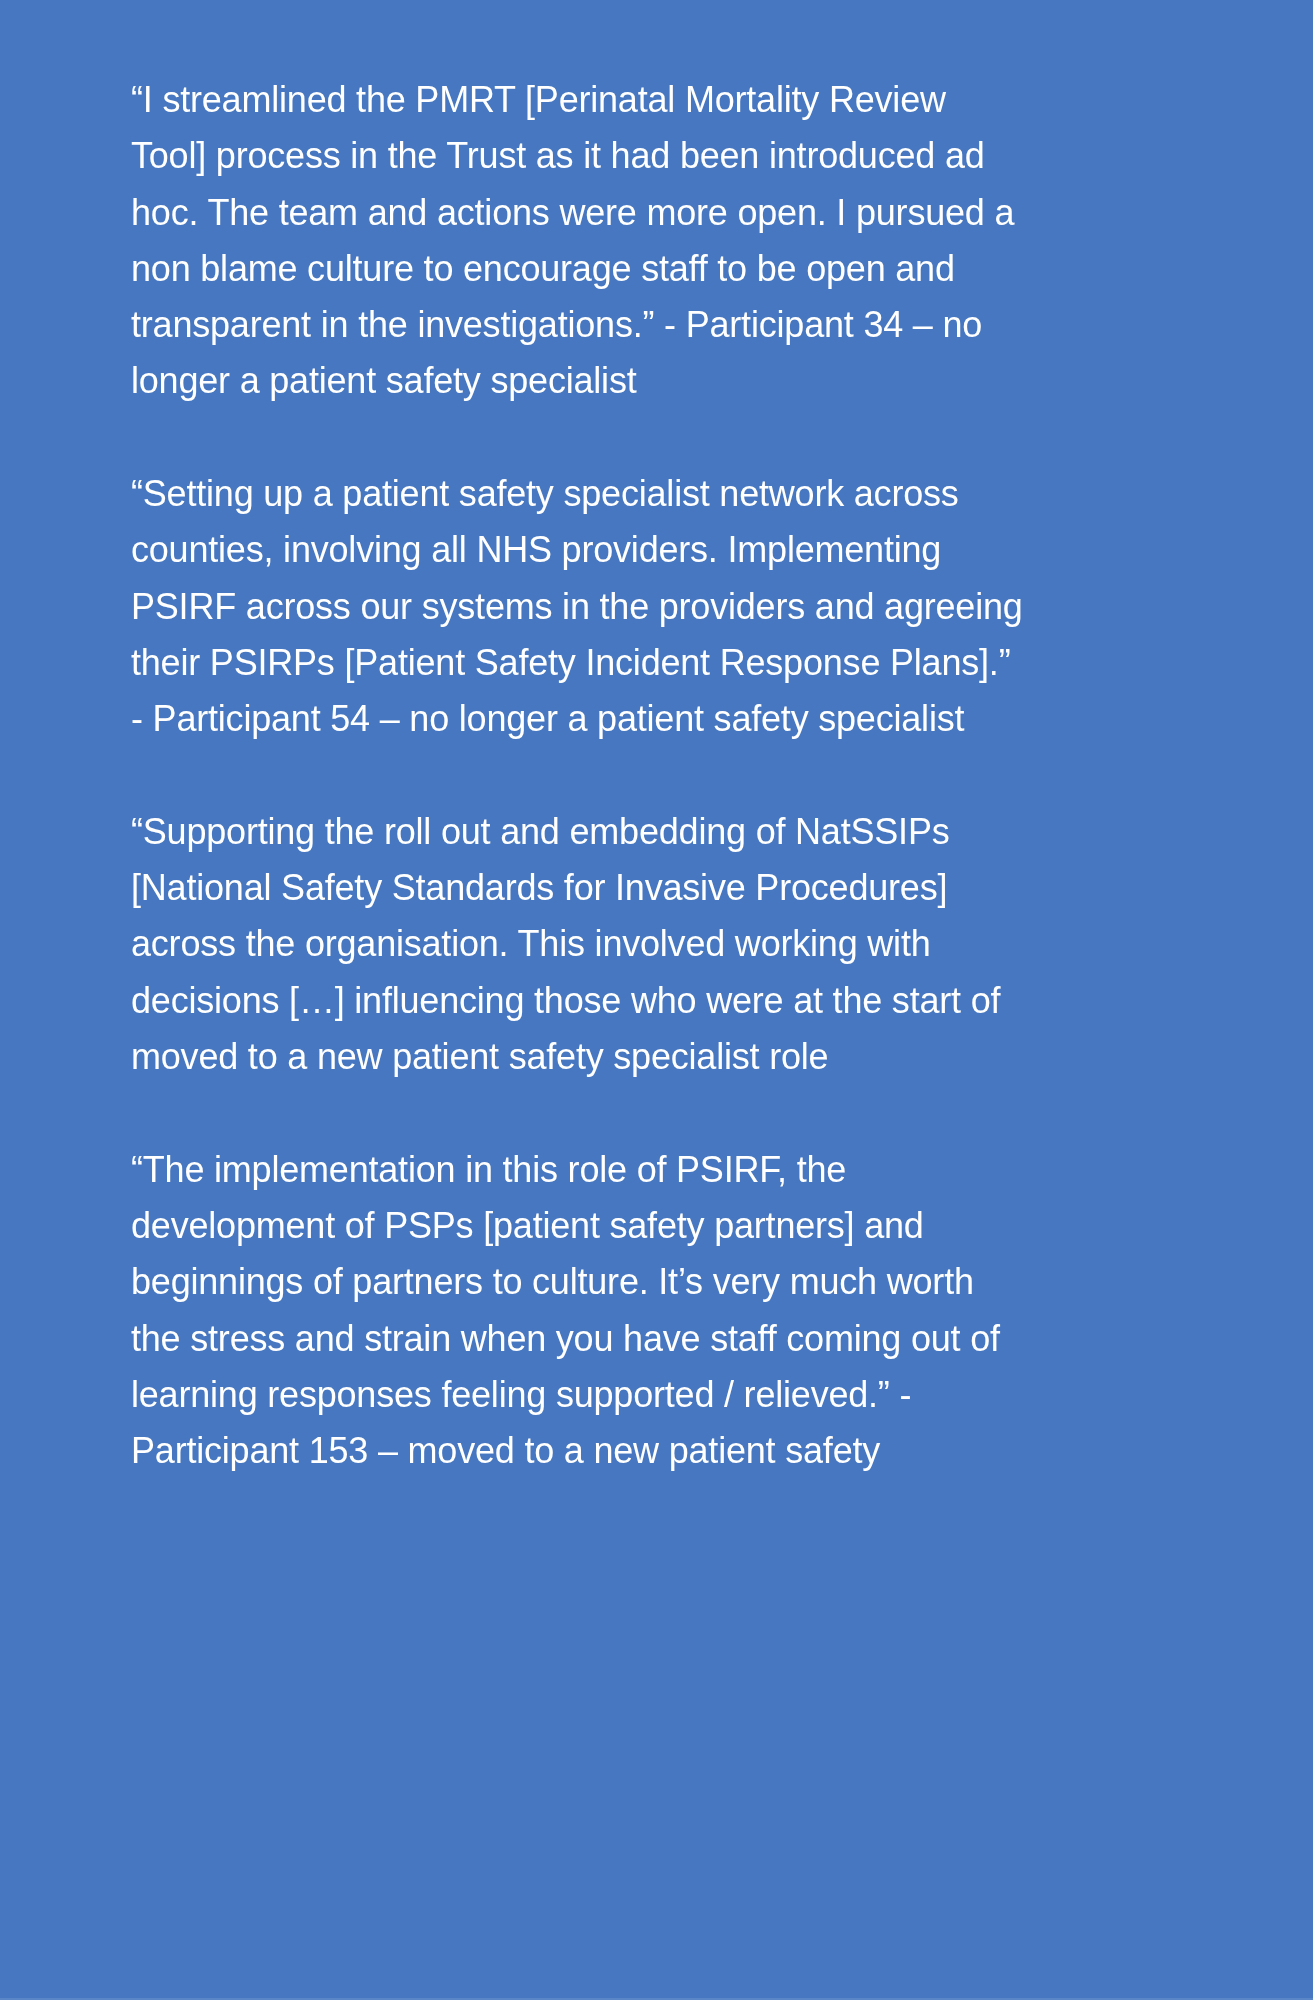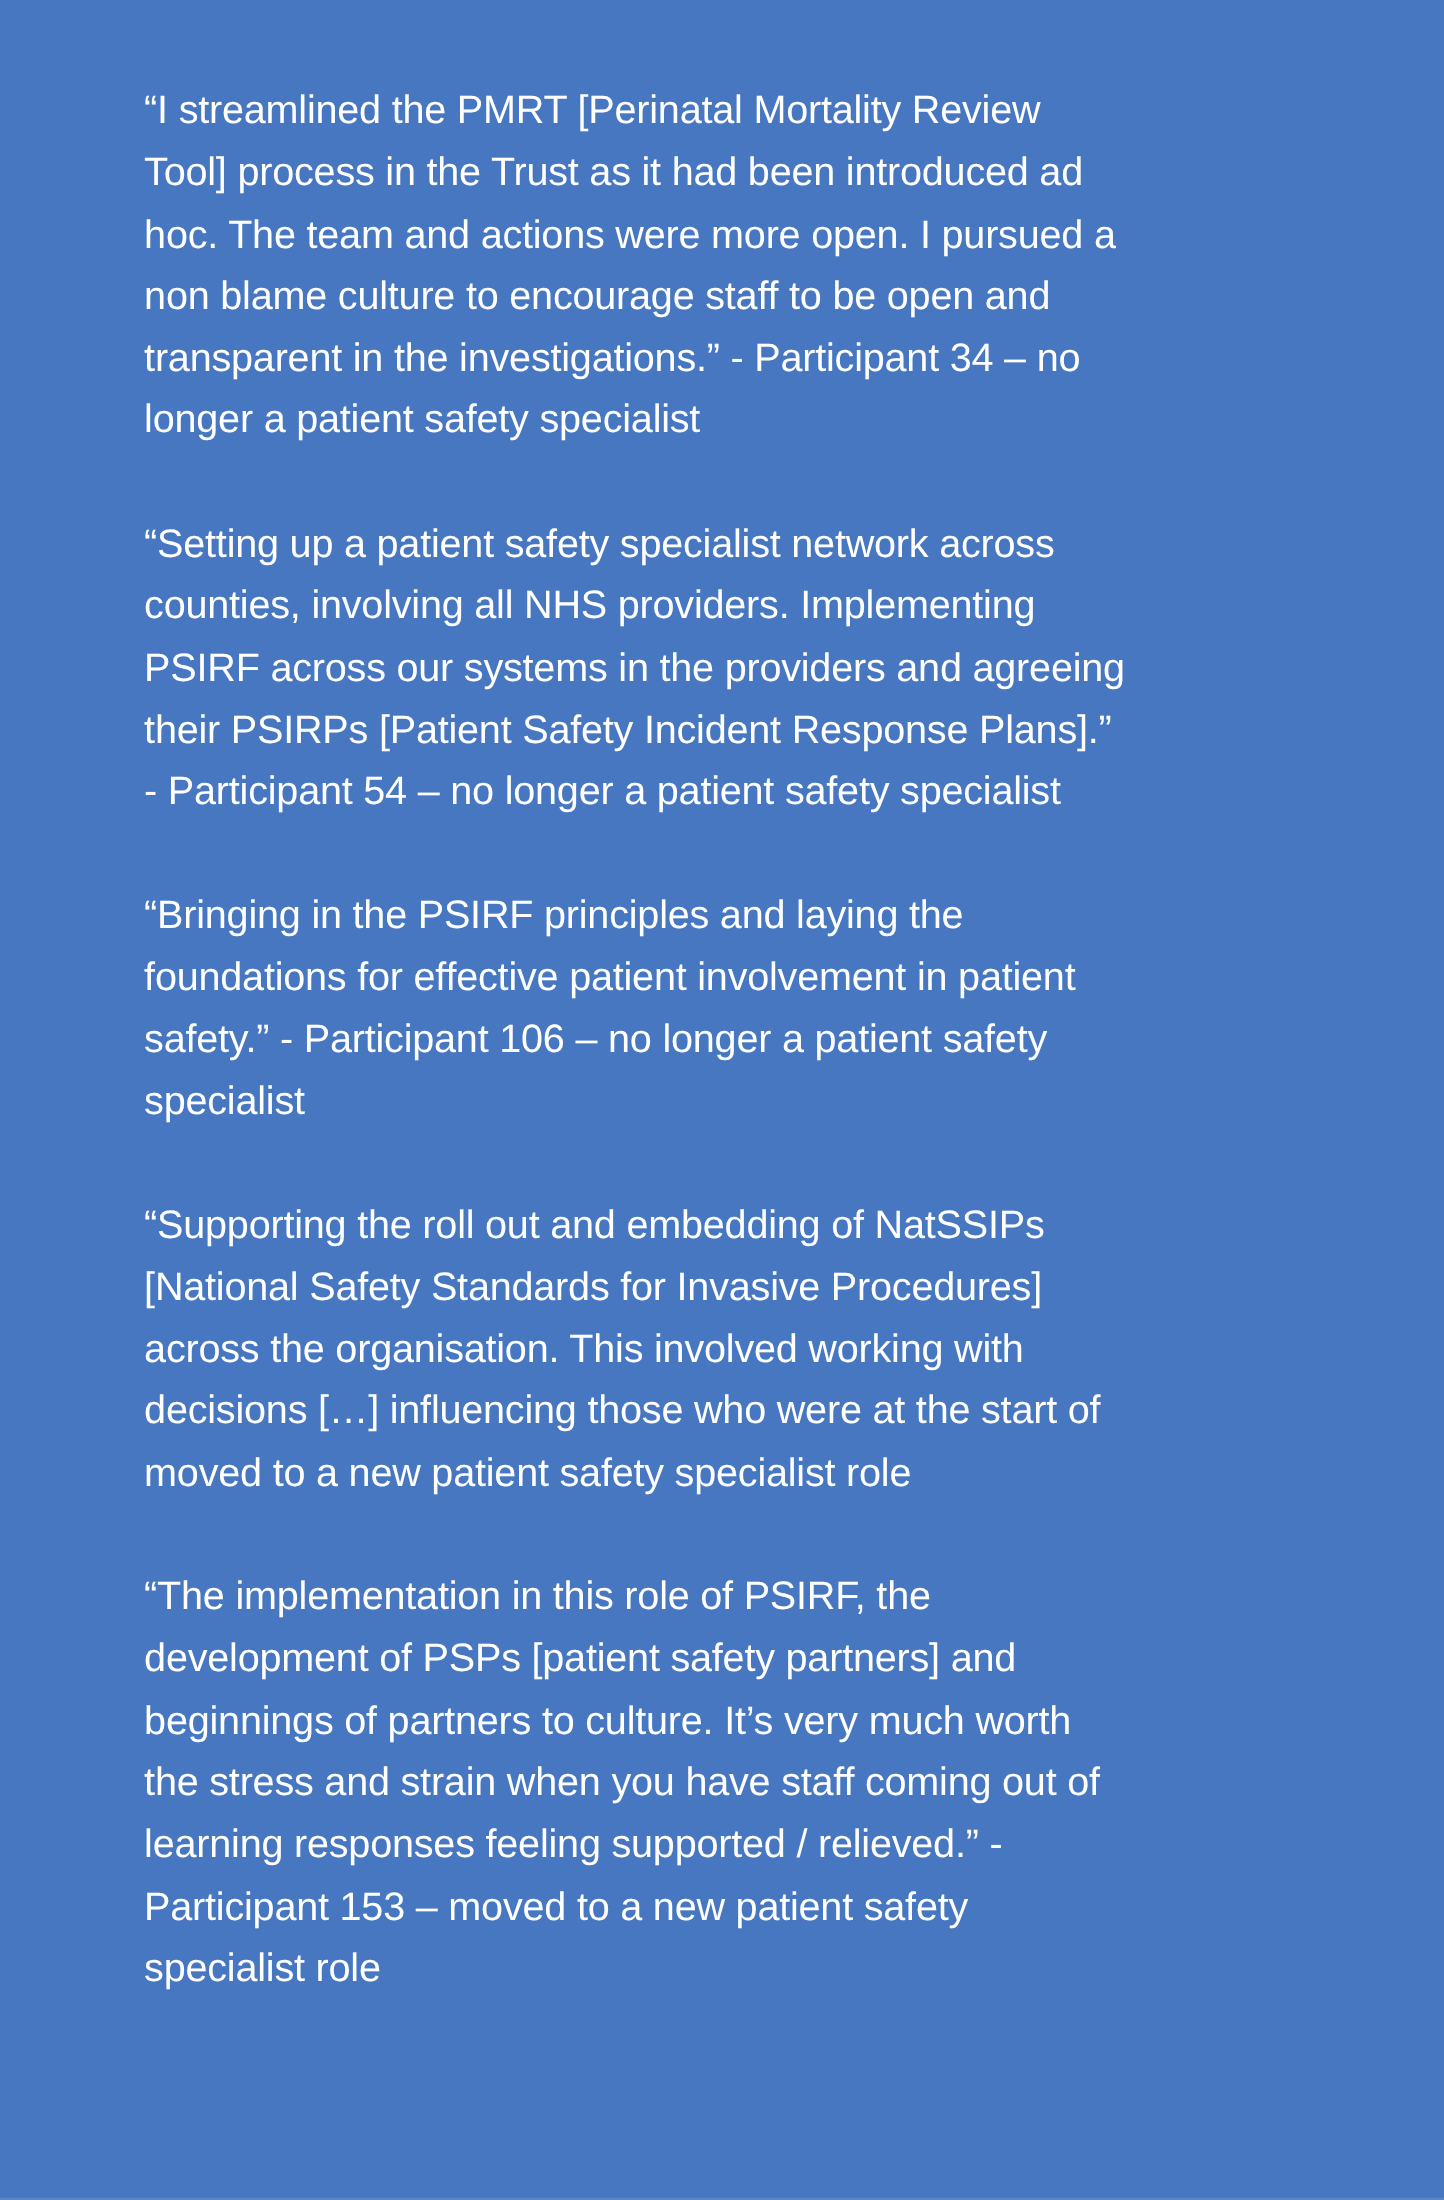--- a/index.html
+++ b/index.html
@@ -56,40 +56,33 @@
   </p>
 
   <p class="quote">
     <span class="line">“Setting up a patient safety specialist network across</span>
     <span class="line">counties, involving all NHS providers. Implementing</span>
     <span class="line">PSIRF across our systems in the providers and agreeing</span>
     <span class="line">their PSIRPs [Patient Safety Incident Response Plans].”</span>
     <span class="line">- Participant 54 – no longer a patient safety specialist</span>
   </p>
 
-  <p class="quote">
-    <span class="line">“Bringing in the PSIRF principles and laying the</span>
-    <span class="line">foundations for effective patient involvement in patient</span>
-    <span class="line">safety.” - Participant 106 – no longer a patient safety</span>
-    <span class="line">specialist</span>
-  </p>
 
   <p class="quote">
     <span class="line">“Supporting the roll out and embedding of NatSSIPs</span>
     <span class="line">[National Safety Standards for Invasive Procedures]</span>
     <span class="line">across the organisation. This involved working with</span>
     <span class="line">decisions […] influencing those who were at the start of</span>
     <span class="line">moved to a new patient safety specialist role</span>
   </p>
 
   <p class="quote">
     <span class="line">“The implementation in this role of PSIRF, the</span>
     <span class="line">development of PSPs [patient safety partners] and</span>
     <span class="line">beginnings of partners to culture. It’s very much worth</span>
     <span class="line">the stress and strain when you have staff coming out of</span>
     <span class="line">learning responses feeling supported / relieved.” -</span>
     <span class="line">Participant 153 – moved to a new patient safety</span>
-    <span class="line">specialist role</span>
   </p>
 
 </div>
 
 <div class="bottom-edge"></div>
 
 </body></html>

